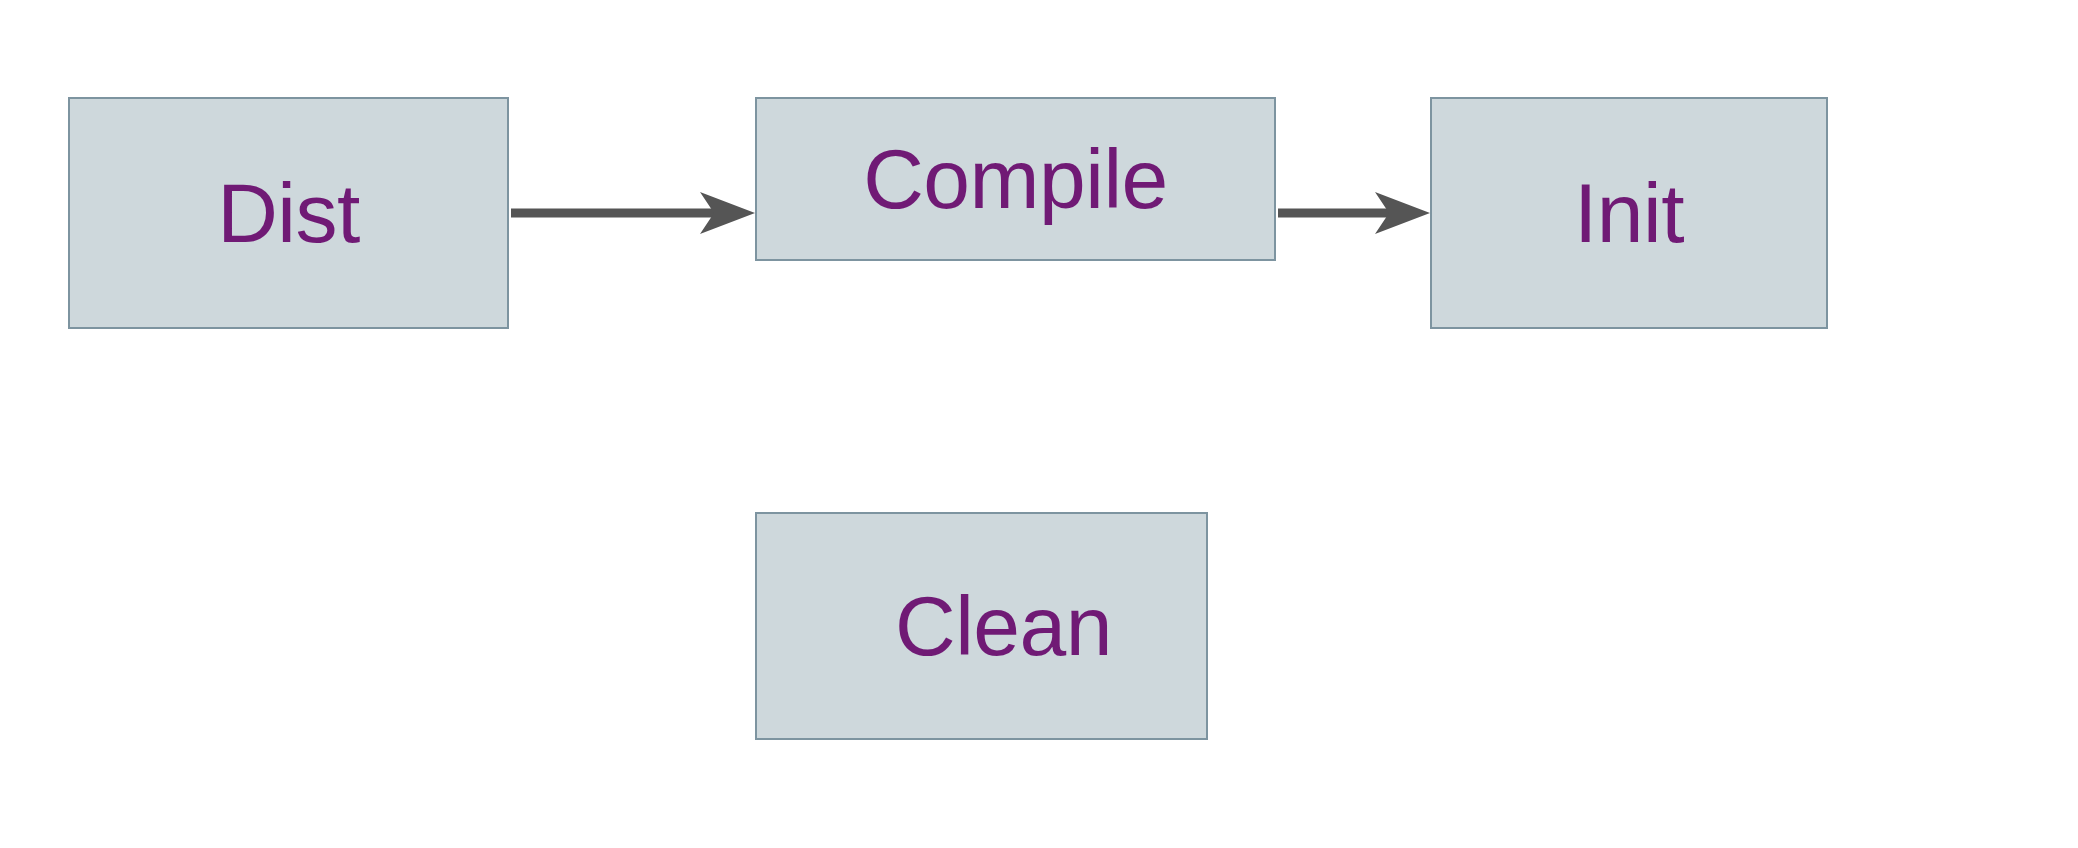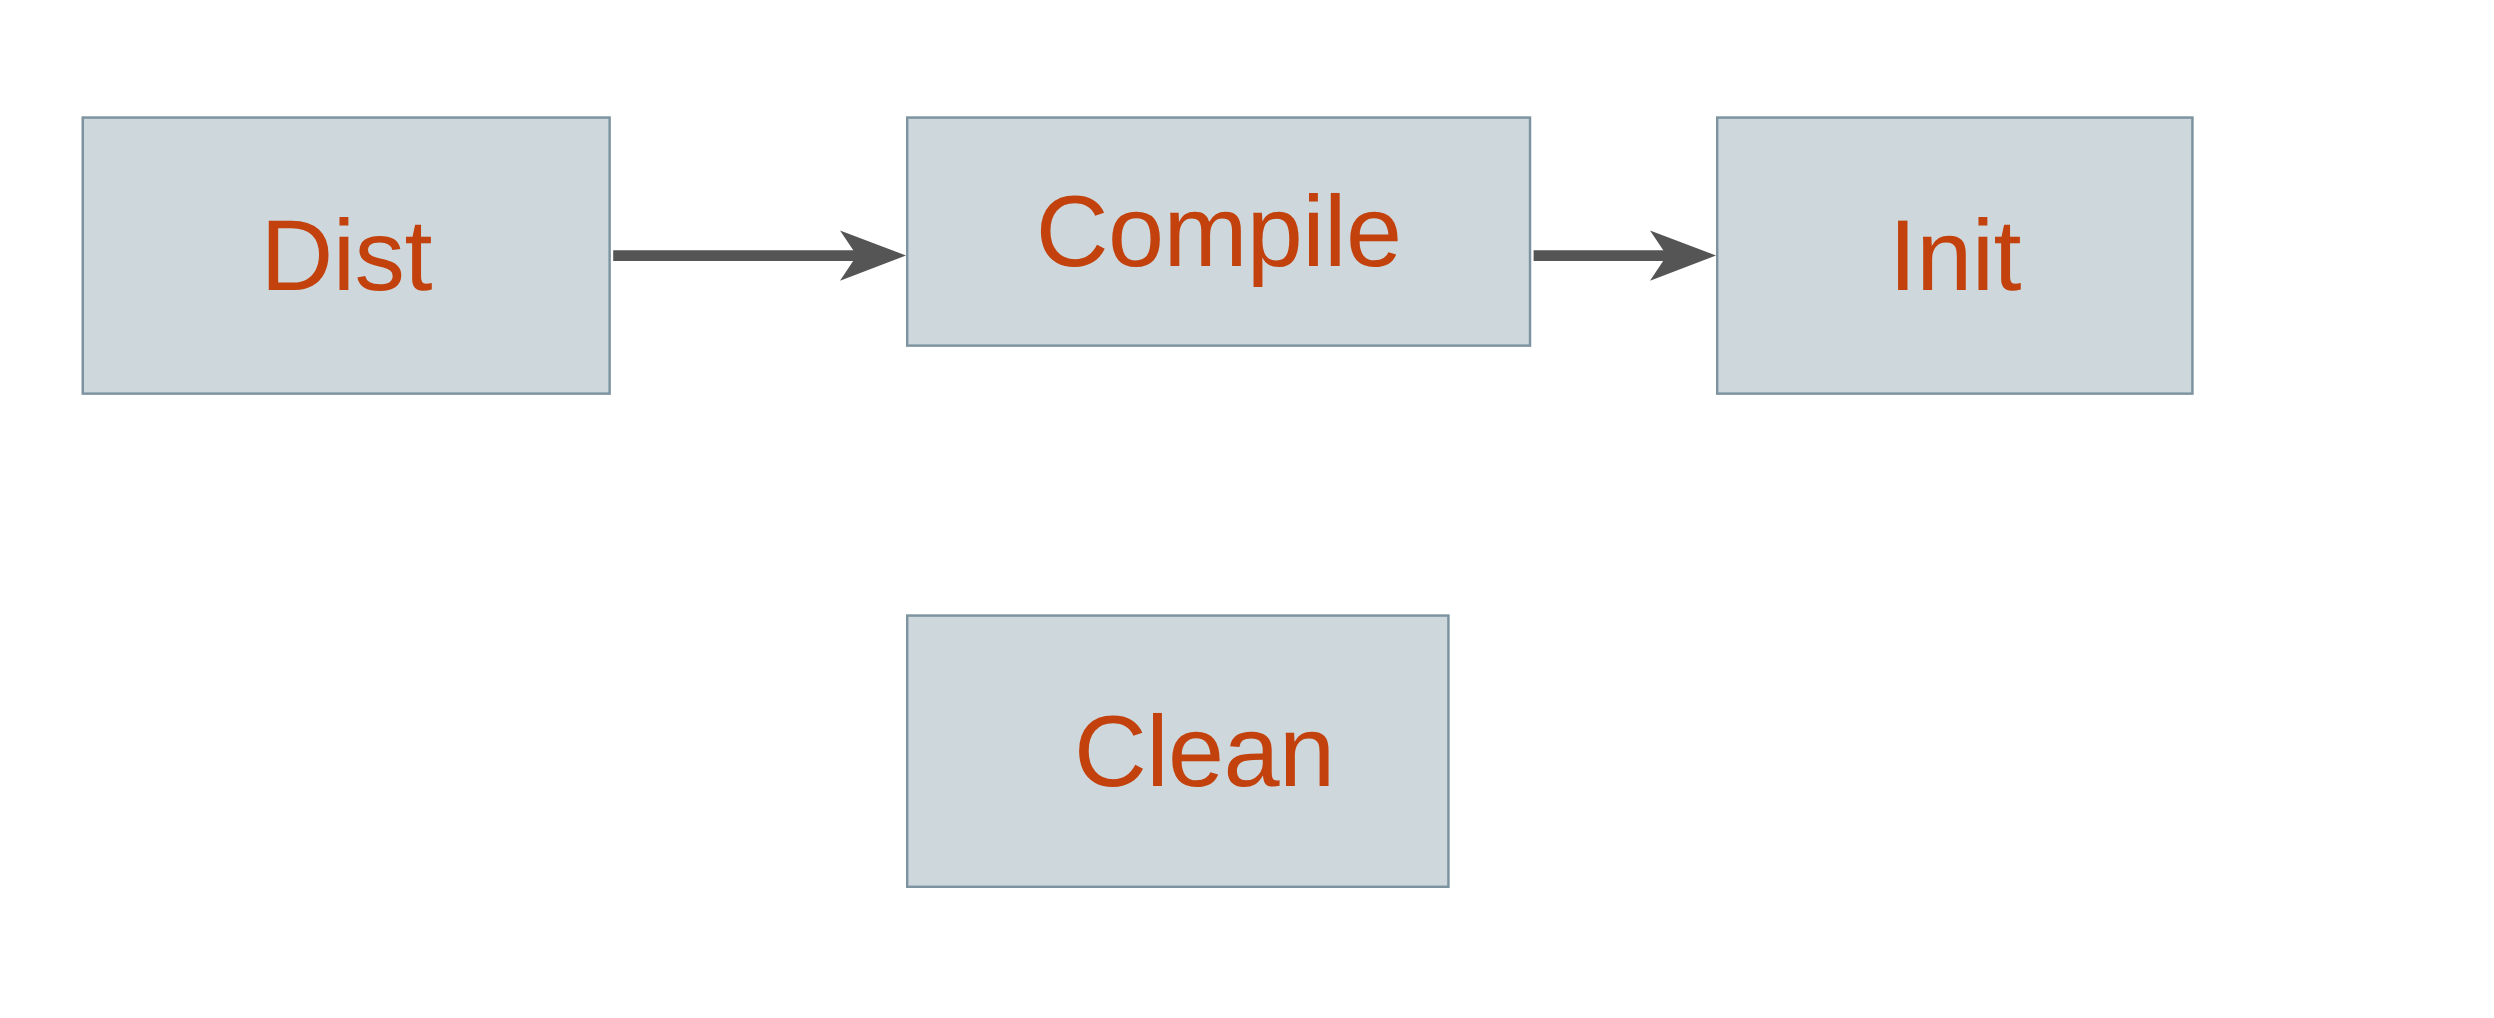--- a/index.html
+++ b/index.html
@@ -23,21 +23,21 @@
     background: #ced8dc;
     border: 2px solid #7d94a0;
     display: flex;
     align-items: center;
     justify-content: center;
   }
   .node-label {
     font-family: "Liberation Sans", sans-serif;
     font-size: 84px;
     font-weight: 400;
-    color: #c2410c;
+    color: #701a75;
     line-height: 1;
     letter-spacing: -0.5px;
     white-space: nowrap;
     user-select: none;
   }
   .edge-layer {
     position: absolute;
     left: 0;
     top: 0;
     width: 2078px;
@@ -75,21 +75,21 @@
         <path class="edge-path" d="M 1278 213 L 1393 213"></path>
         <path class="edge-head" d="M 1430 213 L 1375 192 L 1389 213 L 1375 234 Z"></path>
       </g>
     </svg>
   </div>
 
   <div class="node" style="left:68px; top:97px; width:441px; height:232px;">
     <span class="node-label">Dist</span>
   </div>
 
-  <div class="node" style="left:755px; top:97px; width:521px; height:192px;">
+  <div class="node" style="left:755px; top:97px; width:521px; height:164px;">
     <span class="node-label">Compile</span>
   </div>
 
   <div class="node" style="left:1430px; top:97px; width:398px; height:232px;justify-content:center;">
     <span class="node-label">Init</span>
   </div>
 
   <div class="node" style="left:755px; top:512px; width:453px; height:228px;padding-left:44px;">
     <span class="node-label">Clean</span>
   </div>

